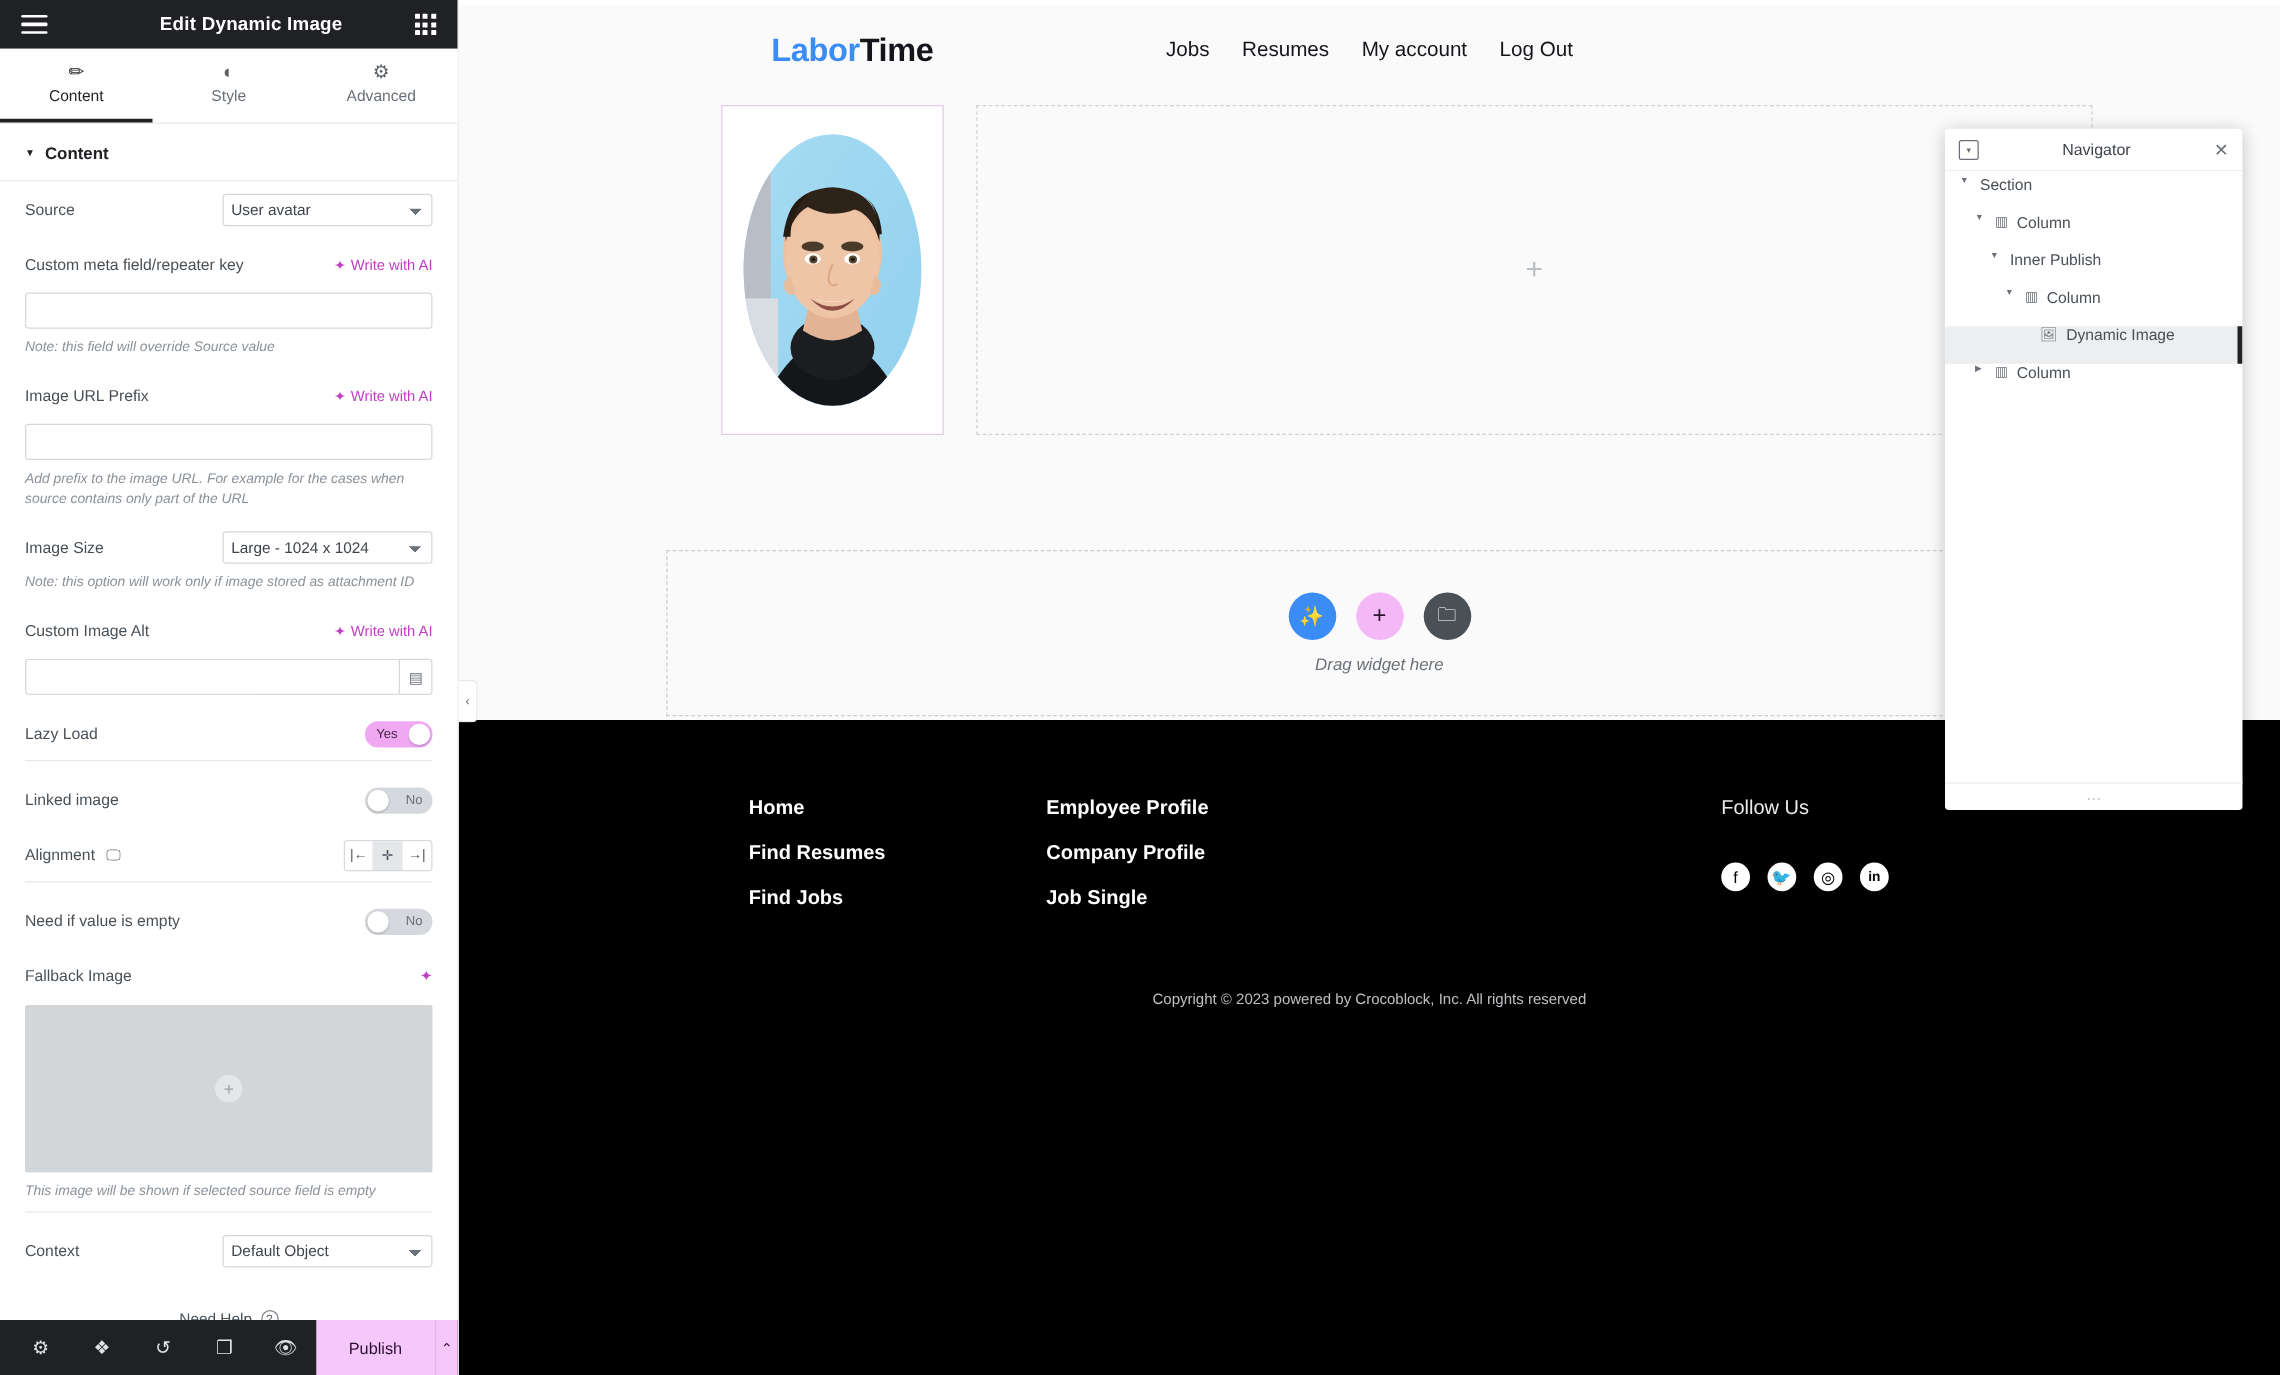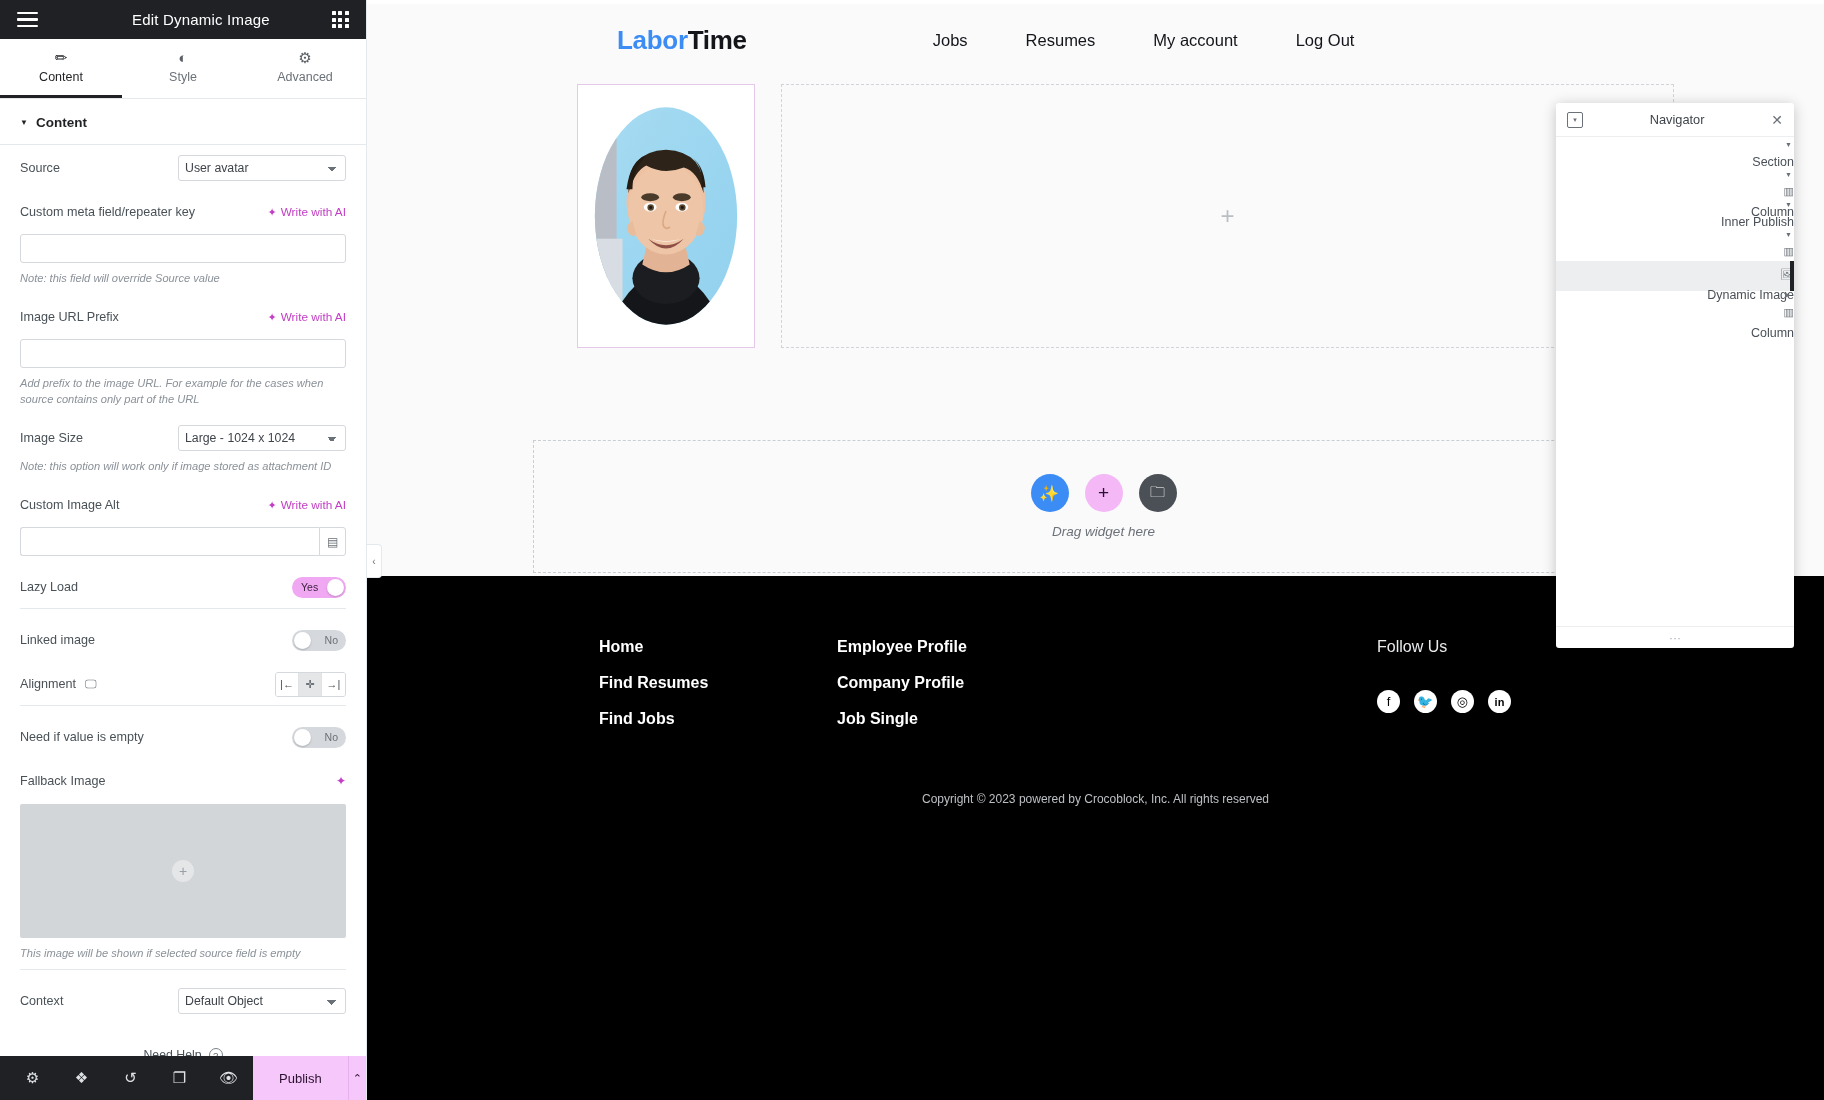--- a/index.html
+++ b/index.html
@@ -14,21 +14,21 @@
   #panel {
     position: absolute; left: 0; top: 0; width: 367px; height: 1100px;
     background: #fff; border-right: 1px solid #e6e9ec;
     display: flex; flex-direction: column;
   }
   .panel-header {
     height: 39px; background: #1f2124; color: #fff;
     display: flex; align-items: center; justify-content: space-between;
     padding: 0 17px; flex: 0 0 auto;
   }
-  .panel-title { font-size: 15px; font-weight: normal; letter-spacing: .2px; padding-left: 32px; }
+  .panel-title { font-size: 15px; font-weight: bold; letter-spacing: .2px; padding-left: 32px; }
   .hamburger { width: 21px; display: flex; flex-direction: column; gap: 4px; cursor: pointer; }
   .hamburger i { display: block; height: 2.4px; background: #fff; border-radius: 1px; }
   .grid-icon { display: grid; grid-template-columns: repeat(3, 4px); gap: 2.6px; cursor: pointer; }
   .grid-icon i { width: 4px; height: 4px; background: #fff; border-radius: .5px; display: block; }
 
   .panel-tabs {
     display: flex; height: 60px; border-bottom: 1px solid #e6e9ec; flex: 0 0 auto; background: #fff;
   }
   .panel-tab {
     flex: 1; display: flex; flex-direction: column; align-items: center; justify-content: center;
@@ -157,21 +157,21 @@
     position: absolute; left: 367px; top: 4px; width: 1457px; height: 1100px;
     background: #fafafa; overflow: hidden;
   }
   .site-header {
     height: 72px; background: #fafafa; display: flex; align-items: center;
     padding: 0 0 0 40px; position: relative;
   }
   .brand { font-size: 26px; font-weight: bold; letter-spacing: -.3px; margin-left: 210px; }
   .brand .b1 { color: #3c8cf5; }
   .brand .b2 { color: #13151a; }
-  .site-nav { display: flex; gap: 58px; margin-left: 186px; }
+  .site-nav { display: flex; gap: 26px; margin-left: 186px; }
   .nav-link { font-size: 16.5px; color: #13151a; font-weight: 500; cursor: pointer; }
 
   .content-area { position: relative; padding: 0 0 0 0; }
   .row-1 { display: flex; padding: 8px 0 0 210px; gap: 26px; align-items: flex-start; }
   .img-frame {
     width: 178px; height: 264px; border: 1px solid #e6c9ea; background: #fff;
     padding: 5px; position: relative;
   }
   .avatar-canvas { width: 100%; height: 100%; display: block; }
   .empty-col {
@@ -224,22 +224,22 @@
   }
   .nav-head .nv-title { font-size: 12.8px; color: #3f444b; font-weight: 500; }
   .nv-icon-btn {
     width: 16px; height: 16px; border: 1.3px solid #6b7178; border-radius: 2px;
     display: flex; align-items: center; justify-content: center; font-size: 7px;
     color: #6b7178; cursor: pointer;
   }
   .nv-close { font-size: 14px; color: #6b7178; cursor: pointer; line-height: 1; }
   .nav-tree { flex: 1; padding-top: 4px; overflow: hidden; }
   .nv-item {
-    display: flex; align-items: flex-end; gap: 7px; height: 30px;
-    font-size: 12.5px; color: #4a5057; cursor: pointer; position: relative; flex-direction: column;
+    display: flex; align-items: flex-start; gap: 7px; height: 30px;
+    font-size: 12.5px; color: #4a5057; cursor: pointer; position: relative;
   }
   .nv-item.selected { background: #eceeef; }
   .nv-item.selected::after {
     content: ''; position: absolute; right: 0; top: 0; width: 4px; height: 100%; background: #1f2124;
   }
   .nv-caret { font-size: 7px; color: #6b7178; width: 9px; }
   .nv-glyph { font-size: 11px; color: #6b7178; display: inline-flex; }
   .nav-foot { height: 22px; display: flex; align-items: center; justify-content: center;
     color: #a6acb2; font-size: 12px; border-top: 1px solid #eceef0; cursor: pointer; }
 </style>

